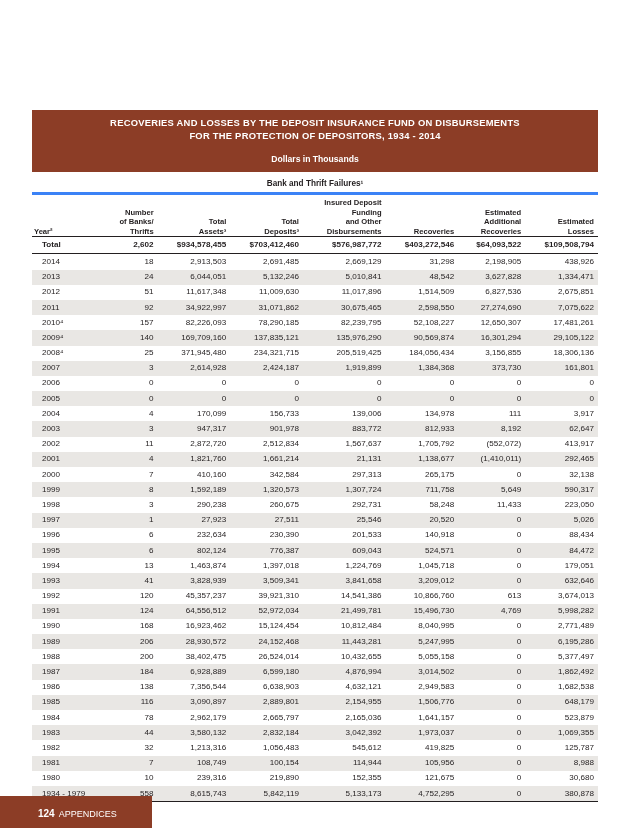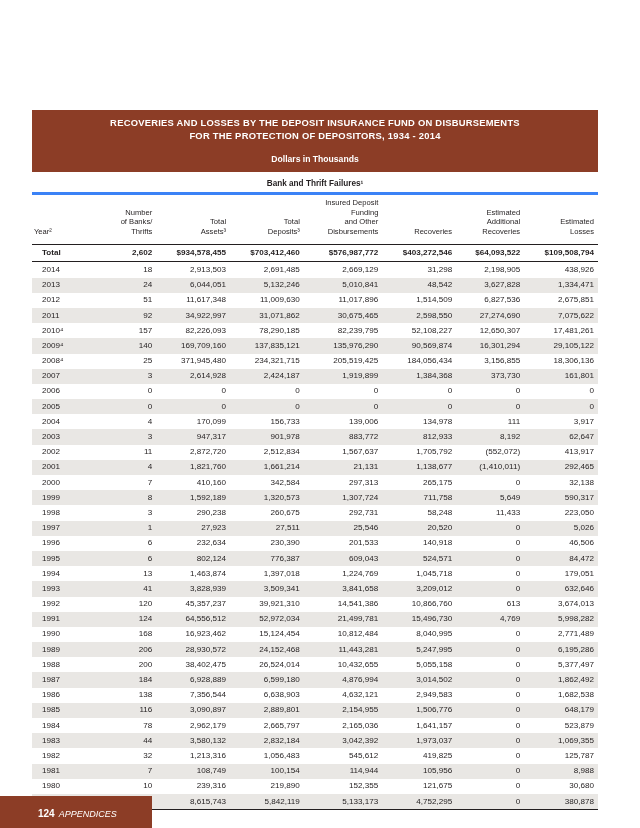--- a/index.html
+++ b/index.html
@@ -108,24 +108,24 @@
     margin-bottom: 0;
   }
 
   table.main {
     width: 100%;
     border-collapse: collapse;
     font-size: 8px;
     color: #231f20;
   }
   table.main th {
-    font-weight: normal;
+    font-weight: bold;
     font-size: 7.6px;
     vertical-align: bottom;
-    padding: 3px 4px 8px 4px;
+    padding: 3px 4px 0 4px;
     line-height: 9.6px;
     text-align: right;
   }
   table.main th.c0 { text-align: left; padding-left: 2px; }
   table.main td {
     padding: 2.6px 4px 2.6px 4px;
     text-align: right;
     font-size: 8.1px;
     line-height: 10px;
   }
@@ -160,21 +160,21 @@
     background: #8c3d26;
   }
   .footer-text {
     position: absolute;
     left: 38px;
     bottom: 9px;
     color: #ffffff;
     font-size: 9px;
   }
   .footer-text .pg { font-weight: bold; font-size: 10px; }
-  .footer-text .lbl { font-style: italic; font-size: 9px; margin-left: 4px; }
+  .footer-text .lbl { font-size: 9px; margin-left: 4px; }
 </style>
 </head>
 <body>
 
 <div class="header">
   <div class="header-bg"></div>
   <div class="fdic-logo">FDIC</div>
   <div class="fdic-seal"></div>
   <div class="report-title">ANNUAL REPORT 2014</div>
 </div>
@@ -420,21 +420,21 @@
           <td>5,026</td>
         </tr>
         <tr>
           <td class="c0">1996</td>
           <td>6</td>
           <td>232,634</td>
           <td>230,390</td>
           <td>201,533</td>
           <td>140,918</td>
           <td>0</td>
-          <td>46,506</td>
+          <td>88,434</td>
         </tr>
         <tr class="alt">
           <td class="c0">1995</td>
           <td>6</td>
           <td>802,124</td>
           <td>776,387</td>
           <td>609,043</td>
           <td>524,571</td>
           <td>0</td>
           <td>84,472</td>

